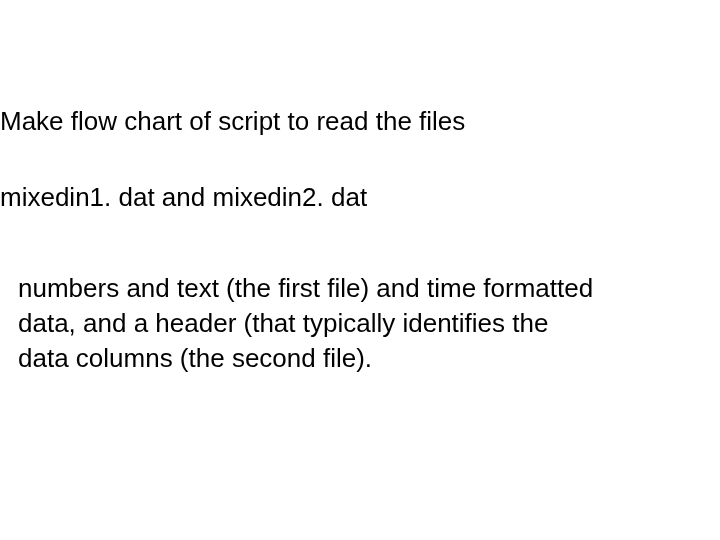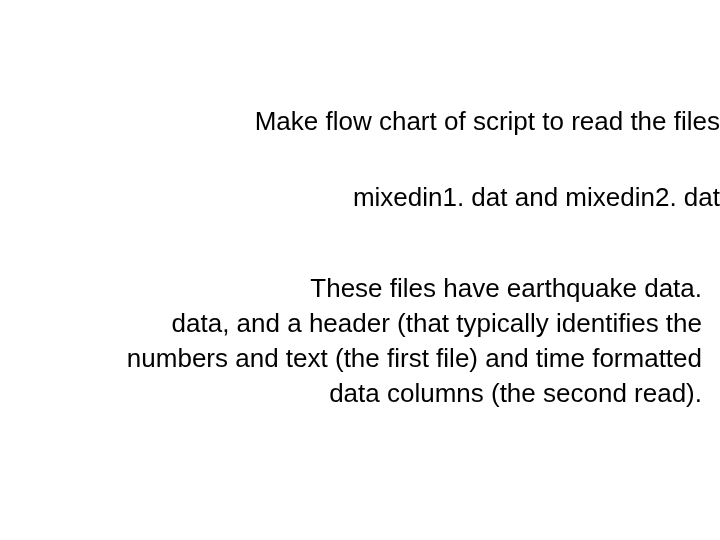--- a/index.html
+++ b/index.html
@@ -12,21 +12,21 @@
       height: 540px;
       background: #ffffff;
       font-family: Arial, Helvetica, sans-serif;
       color: #000000;
       position: relative;
     }
     .slide {
       width: 100%;
       height: 100%;
       padding-top: 105px;
-      text-align: right;
+      text-align: left;
     }
     .title-line {
       font-size: 26px;
       line-height: 1.3;
       margin-bottom: 42px;
     }
     .filenames-line {
       font-size: 26px;
       line-height: 1.3;
       margin-bottom: 56px;
@@ -37,18 +37,17 @@
       padding: 0 18px;
     }
   </style>
 </head>
 <body>
 
 <div class="slide">
   <div class="title-line">Make flow chart of script to read the files</div>
   <div class="filenames-line">mixedin1. dat and mixedin2. dat</div>
   <div class="body-block">
-    <div>These files have earthquake data.</div>
+    <div>numbers and text (the first file) and time formatted</div>
     <div>data, and a header (that typically identifies the</div>
-    <div>numbers and text (the first file) and time formatted</div>
-    <div>data columns (the second read).</div>
+    <div>data columns (the second file).</div>
   </div>
 </div>
 
 </body></html>

